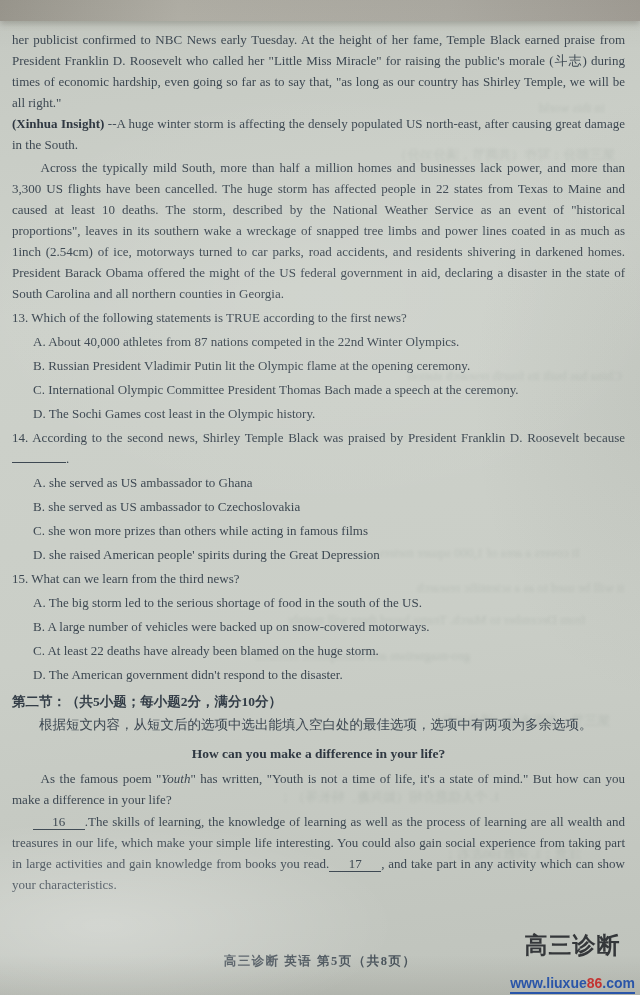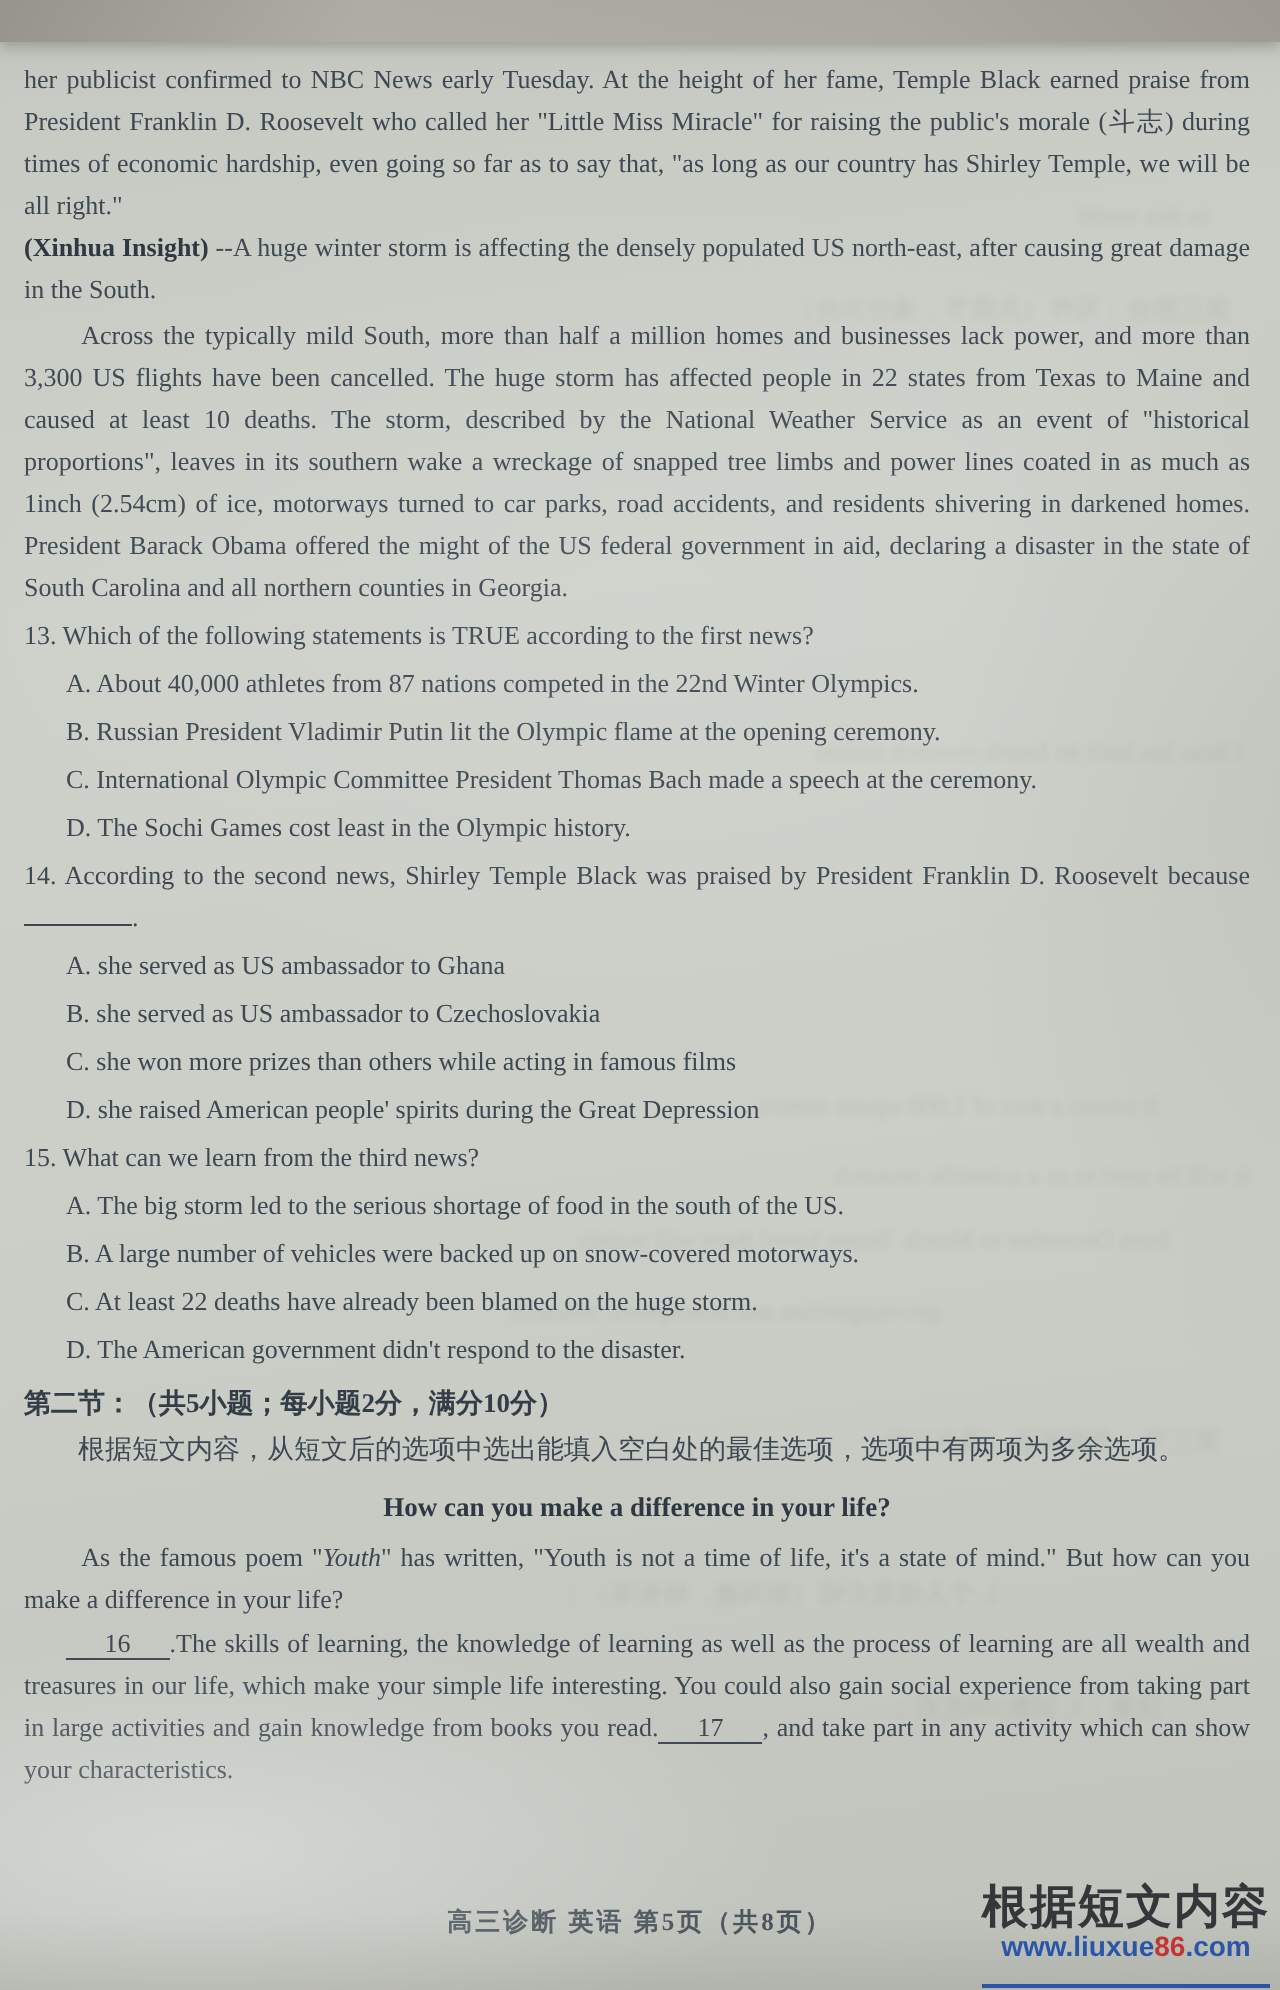--- a/index.html
+++ b/index.html
@@ -56,22 +56,22 @@
   .footer{
     position:absolute;top:953px;left:0;right:0;z-index:3;
     text-align:center;font-size:12.5px;font-weight:600;color:#4a545c;letter-spacing:1.5px;
   }
   .watermark{
     position:absolute;right:5px;bottom:1px;z-index:6;text-align:center;line-height:1.05;
     font-family:"Liberation Sans","DejaVu Sans",sans-serif;
   }
   .wm-name{font-size:23px;font-weight:800;color:#34373a;letter-spacing:1px;display:block;}
   .wm-url{
-    display:block;font-size:14px;font-weight:700;color:#2a55a8;margin-top:1px;
-    border-bottom:2px solid #2a55a8;padding-bottom:11px;
+    display:block;font-size:14px;font-weight:700;color:#2a55a8;margin-top:19px;
+    border-bottom:2px solid #2a55a8;padding-bottom:1px;
   }
   .wm-url .hl{color:#c43432;}
   .bleed{
     position:absolute;z-index:1;pointer-events:none;white-space:nowrap;
     transform:scaleX(-1);filter:blur(1.5px);opacity:.13;color:#55675f;font-size:13px;
   }
   .bl0{top:146px;right:25px;} .bl1{top:100px;right:35px;}
   .bl2{top:368px;right:18px;} .bl3{top:545px;right:60px;}
   .bl4{top:580px;right:16px;} .bl5{top:612px;right:55px;}
   .bl6{top:648px;right:170px;} .bl7{top:712px;right:30px;}
@@ -139,18 +139,18 @@
 
     <p class="indent mt4"><span>As the famous poem "</span><span class="italic">Youth</span><span>" has written, "Youth is not a time of life, it's a state of mind." But how can you make a difference in your life?</span></p>
 
     <p class="pB"><span class="lead-indent"></span><span class="answer-blank">16</span><span>.The skills of learning, the knowledge of learning as well as the process of learning are all wealth and treasures in our life, which make your simple life interesting. You could also gain social experience from taking part in large activities and gain knowledge from books you read.</span><span class="answer-blank">17</span><span>, and take part in any activity which can show your characteristics.</span></p>
 
   </div>
 
   <div class="footer">高三诊断 英语 第5页（共8页）</div>
 
   <div class="watermark">
-    <span class="wm-name">根据短文内容</span>
+    <span class="wm-name">高三诊断</span>
     <span class="wm-url"><span>www.liuxue</span><span class="hl">86</span><span>.com</span></span>
   </div>
 
   <div class="grain"></div>
 </div>
 
 </body></html>

